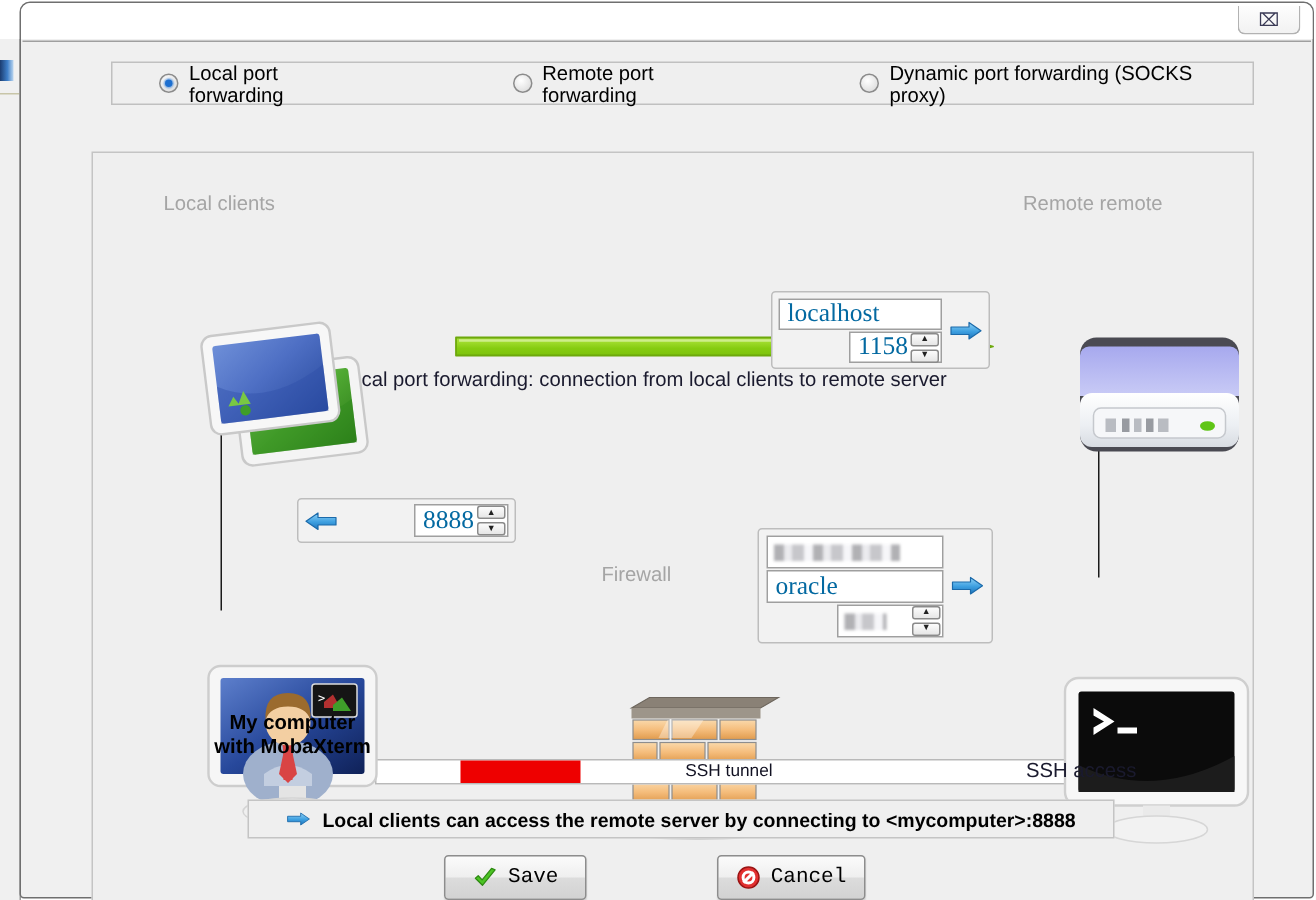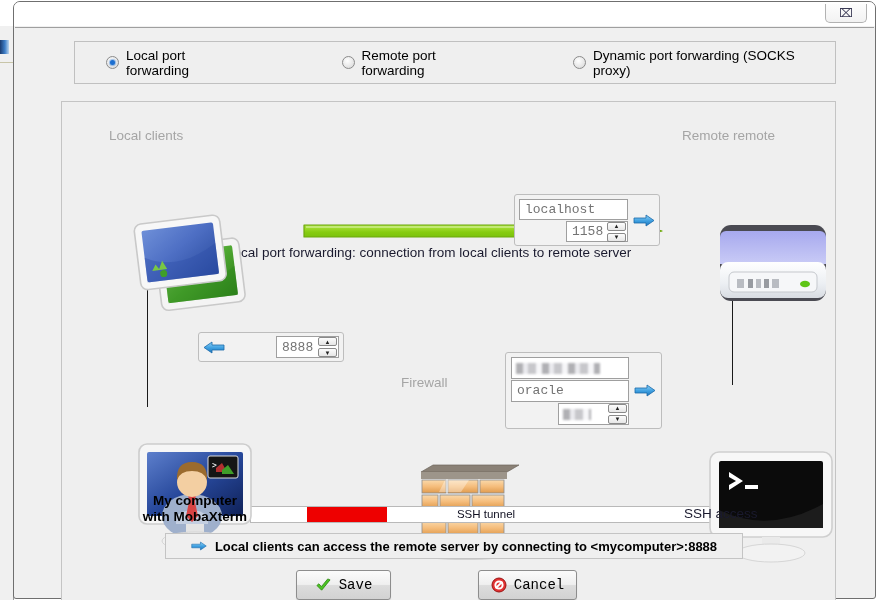--- a/index.html
+++ b/index.html
@@ -50,21 +50,21 @@
   .close-x { font-size: 12px; color: #3a3a55; line-height: 1; font-family: "DejaVu Sans", sans-serif; }
 
   .clientarea {
     position: absolute; left: 1px; top: 25px; right: 1px; bottom: 1px;
     background: #f0f0f0;
     border-top: 1px solid #9f9f9f;
   }
 
   
   .radio-panel {
-    position: absolute; left: 59px; top: 13px; width: 762px; height: 43px;
+    position: absolute; left: 59px; top: 13px; width: 762px; height: 29px;
     background: #efefef;
     border: 1px solid #c0c0c0;
     display: flex; align-items: center;
   }
   .radio-item {
     display: flex; align-items: center; cursor: pointer;
     font-size: 13.5px; color: #000000;
   }
   .radio-item.r1 { margin-left: 31px; }
   .radio-item.r2 { margin-left: 90px; }
@@ -133,23 +133,23 @@
     position: absolute; left: 0; top: 0; width: 100%; height: 15px;
     text-align: center; font-size: 11.5px; color: #111122; line-height: 15px;
   }
 
   
   .portbox {
     position: absolute; background: #f2f2f2; border: 1px solid #bdbdbd; border-radius: 3px;
   }
   .field {
     background: #ffffff; border: 1px solid #9f9f9f;
-    font-size: 13px; color: #737373;
+    font-size: 17px; color: #0369a1;
     padding: 2px 5px; height: 22px; line-height: 18px;
-    font-family: Liberation Mono, monospace;
+    font-family: Liberation Serif, serif;
     width: 100%; outline: none;
   }
   .spin-wrap { position: relative; padding-left: 47px; }
   .spin-btns {
     position: absolute; right: 2px; top: 1px; width: 19px; height: 20px;
     display: flex; flex-direction: column; justify-content: space-between;
   }
   .spin-b {
     width: 19px; height: 9px;
     background: linear-gradient(180deg,#fcfcfc 0%, #e6e6e6 100%);
@@ -429,21 +429,21 @@
           <path d="M41 38 q-1 -18 15 -18 q16 0 15 18 q-3 -9 -15 -9 q-12 0 -15 9 z" fill="#9b6b2e"></path>
 
           <rect x="72" y="14" width="30" height="22" rx="2" fill="#151515" stroke="#dcdcdc"></rect>
           <text x="76" y="26" font-family="DejaVu Sans Mono, monospace" font-size="8" fill="#ffffff">&gt;_</text>
           <path d="M80 26 l6 -5 l5 9 l-11 0 z" fill="#b23030"></path>
           <path d="M86 28 l6 -5 l6 9 l-12 0 z" fill="#3f9e2a"></path>
 
           <rect x="50" y="82" width="18" height="12" fill="#e4e4e4"></rect>
           <ellipse cx="59" cy="99" rx="33" ry="9" fill="#f0f0f0" stroke="#d4d4d4"></ellipse>
         </svg>
-        <div class="bold-label" style="left:78px; top:391px; width:110px;">
+        <div class="bold-label" style="left:78px; top:372px; width:110px;">
           <span>My computer</span><br>
           <span>with MobaXterm</span>
         </div>
 
         <svg class="sshserver" viewBox="0 0 128 126">
           <rect x="3" y="2" width="122" height="85" rx="9" fill="#f7f7f7" stroke="#cfcfcf" stroke-width="1.6"></rect>
           <rect x="12" y="11" width="104" height="67" rx="2" fill="#0b0b0b"></rect>
           <path d="M12 60 Q62 84 116 54 L116 78 L12 78 Z" fill="#1c1c1c"></path>
           <path d="M22 22 l14 9 l-14 9 l0 -5 l7 -4 l-7 -4 z" fill="#ffffff"></path>
           <rect x="38" y="35" width="13" height="4" fill="#ffffff"></rect>

